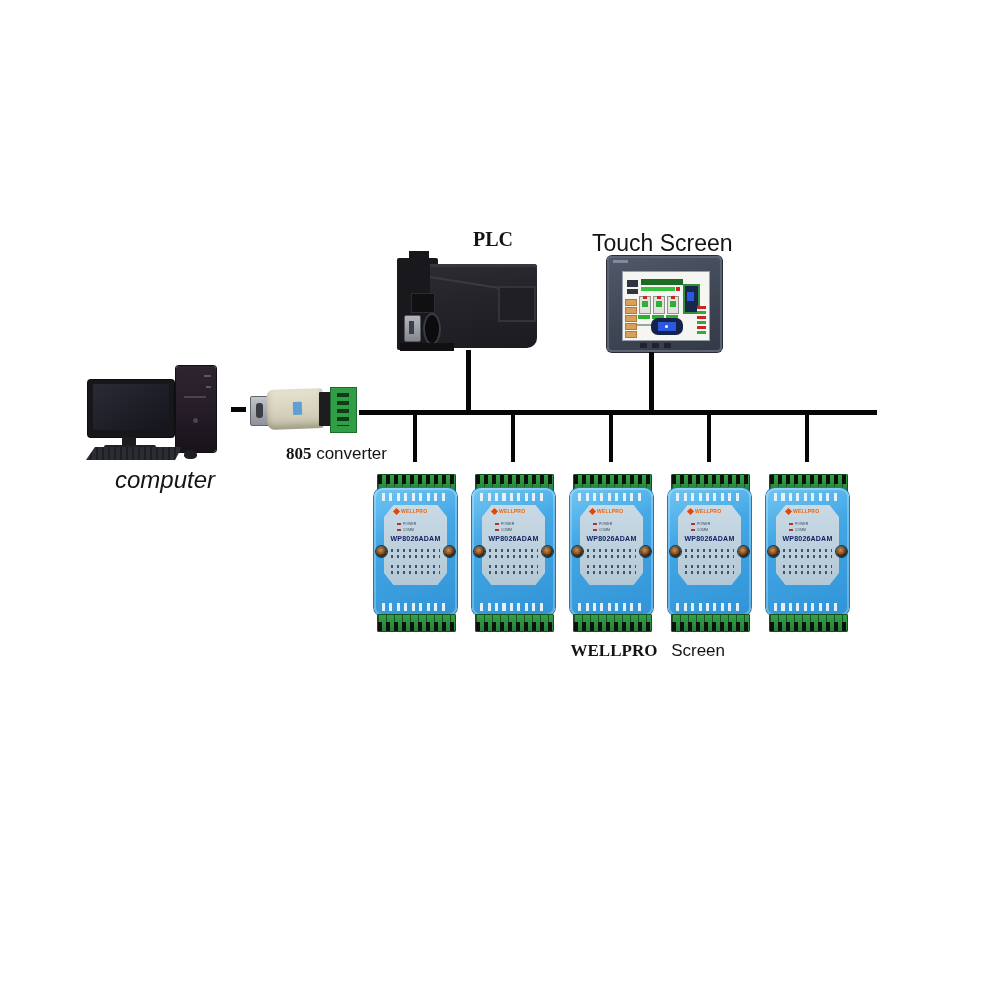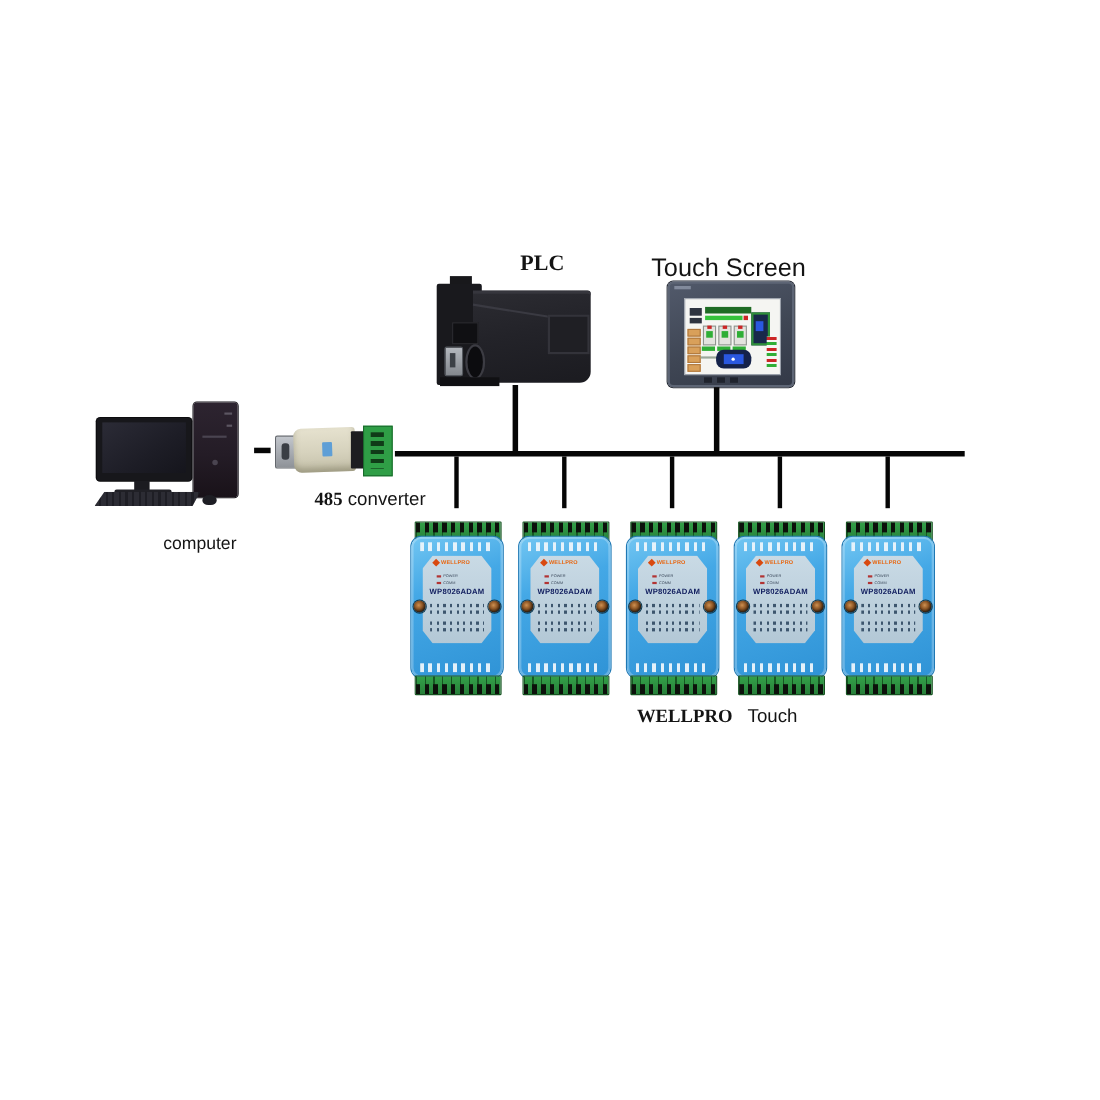--- a/index.html
+++ b/index.html
@@ -103,21 +103,21 @@
          color:#132060;letter-spacing:.2px;}
   .lrows{position:absolute;left:7px;width:49px;height:3px;
          background:repeating-linear-gradient(90deg,#3d566e 0 2px,transparent 2px 6px);}
   .lr1{top:44px;} .lr2{top:50px;} .lr3{top:60px;} .lr4{top:66px;}
   .screw{position:absolute;top:58px;width:11px;height:11px;border-radius:50%;
          background:radial-gradient(circle at 42% 38%,#cf9050 0%,#8a5424 38%,#3a2410 62%,#0f3046 75%);
          box-shadow:0 0 0 1px #0e3a52;}
   .screw-l{left:2px;} .screw-r{right:2px;}
 
   
-  #lbl-computer{left:95px;top:486px;width:120px;font-size:16px;}
+  #lbl-computer{left:95px;top:466px;width:120px;font-size:24px;font-style:italic;}
   #lbl-converter{left:247px;top:444px;width:140px;font-size:17px;}
   #lbl-converter .serif{font-size:17px;}
   #lbl-plc{left:433px;top:228px;width:80px;font-size:20px;}
   #lbl-ts{left:592px;top:230px;width:140px;font-size:23px;}
   #lbl-mod{left:525px;top:641px;width:200px;font-size:17px;}
   #lbl-mod .word{font-size:17px;margin-left:9px;}
 </style>
 </head>
 <body>
 
@@ -144,21 +144,21 @@
       <i></i>
     </div>
   <div class="abs conv-body">
       <i></i>
     </div>
   <div class="abs conv-collar"></div>
   <div class="abs pcb">
       <i></i>
     </div>
   <div class="abs label" id="lbl-converter">
-    <span class="serif">485</span>
+    <span class="serif">805</span>
     <span>converter</span>
   </div>
 
   <div class="abs label serif" id="lbl-plc">PLC</div>
   <div class="abs plc-tab"></div>
   <div class="abs plc-left"></div>
   <div class="abs plc-main"></div>
   <div class="abs plc-seam"></div>
   <div class="abs plc-panel"></div>
   <div class="abs plc-block"></div>
@@ -377,16 +377,16 @@
         <div class="screw screw-r"></div>
         <div class="tickrow tr-bottom"></div>
       </div>
       <div class="term term-bottom"></div>
     </div>
 
   </div>
 
   <div class="abs label" id="lbl-mod">
     <span class="serif">WELLPRO</span>
-    <span class="word">Touch</span>
+    <span class="word">Screen</span>
   </div>
 
 </div>
 
 </body></html>

